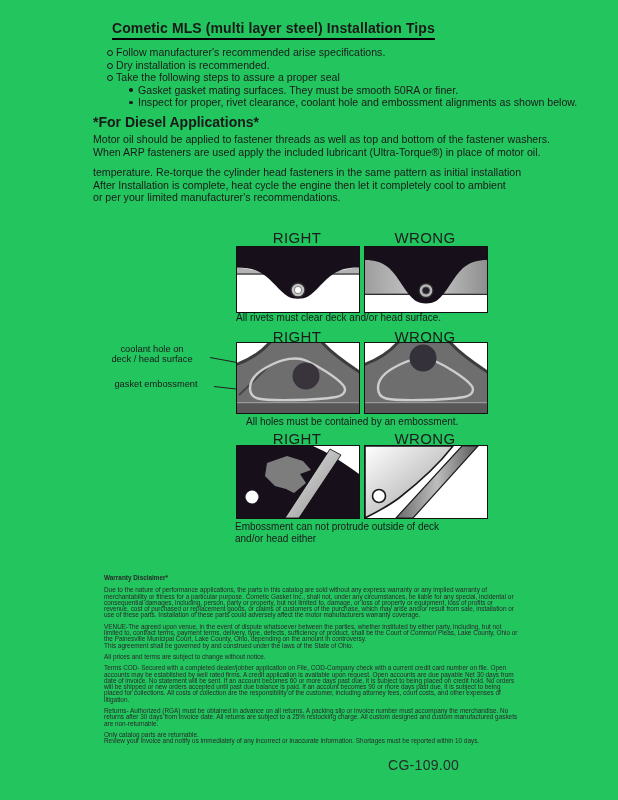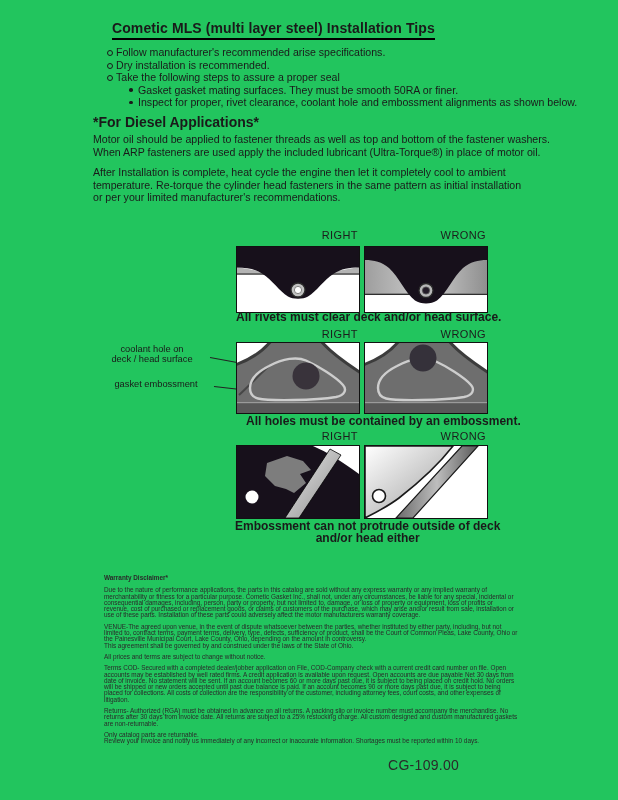--- a/index.html
+++ b/index.html
@@ -20,24 +20,24 @@
   .tip.sub{margin-left:22px;padding-left:9px;}
   .tip.sub .dot{
     position:absolute;left:0;top:4.5px;width:3.6px;height:3.6px;background:#1a1a1a;border-radius:50%;
   }
   
   .diesel{position:absolute;left:93px;top:116px;font-size:10.6px;line-height:12.4px;}
   .diesel-heading{font-size:14px;font-weight:bold;margin-bottom:5px;}
   .para{margin-bottom:8px;}
   .para div{white-space:nowrap;}
   
-  .dg-label{position:absolute;width:122px;text-align:right;font-size:11px;letter-spacing:.4px;color:#1c1c1c;}
+  .dg-label{position:absolute;width:122px;text-align:center;font-size:15px;letter-spacing:.4px;color:#1c1c1c;}
   .panel{position:absolute;width:122px;border:1.6px solid #111;background:#fff;}
   .panel svg{display:block;}
-  .caption{position:absolute;font-size:12px;font-weight:bold;white-space:nowrap;line-height:11.5px;text-align:center;}
+  .caption{position:absolute;font-size:10px;font-weight:normal;white-space:nowrap;line-height:11.5px;}
   .side-label{position:absolute;font-size:9.3px;line-height:9.8px;text-align:center;color:#1a1a1a;}
   .leader{position:absolute;height:1.1px;background:#222;transform-origin:0 50%;}
   
   .legal{position:absolute;left:104px;top:575px;width:414px;font-size:6.4px;line-height:6.3px;color:#2a2a2a;}
   .legal-heading{font-weight:bold;margin-bottom:6px;}
   .lp{margin-bottom:5px;}
   .lp.tight{margin-bottom:0;}
   .footer-code{position:absolute;left:388px;top:757px;font-size:14px;color:#2a2a2a;letter-spacing:.3px;}
 </style>
 </head>
@@ -70,22 +70,22 @@
     </div>
   </div>
 
   <div class="diesel">
     <div class="diesel-heading">*For Diesel Applications*</div>
     <div class="para">
       <div>Motor oil should be applied to fastener threads as well as top and bottom of the fastener washers.</div>
       <div>When ARP fasteners are used apply the included lubricant (Ultra-Torque®) in place of motor oil.</div>
     </div>
     <div class="para">
+      <div>temperature. Re-torque the cylinder head fasteners in the same pattern as initial installation</div>
       <div>After Installation is complete, heat cycle the engine then let it completely cool to ambient</div>
-      <div>temperature. Re-torque the cylinder head fasteners in the same pattern as initial installation</div>
       <div>or per your limited manufacturer's recommendations.</div>
     </div>
   </div>
 
   <div class="dg-label" style="left:236px;top:229px;">RIGHT</div>
   <div class="dg-label" style="left:364px;top:229px;">WRONG</div>
 
   <div class="panel" style="left:236px;top:246px;">
     <svg width="122" height="65" viewBox="0 0 122 65">
       <rect width="122" height="65" fill="#ffffff"></rect>

